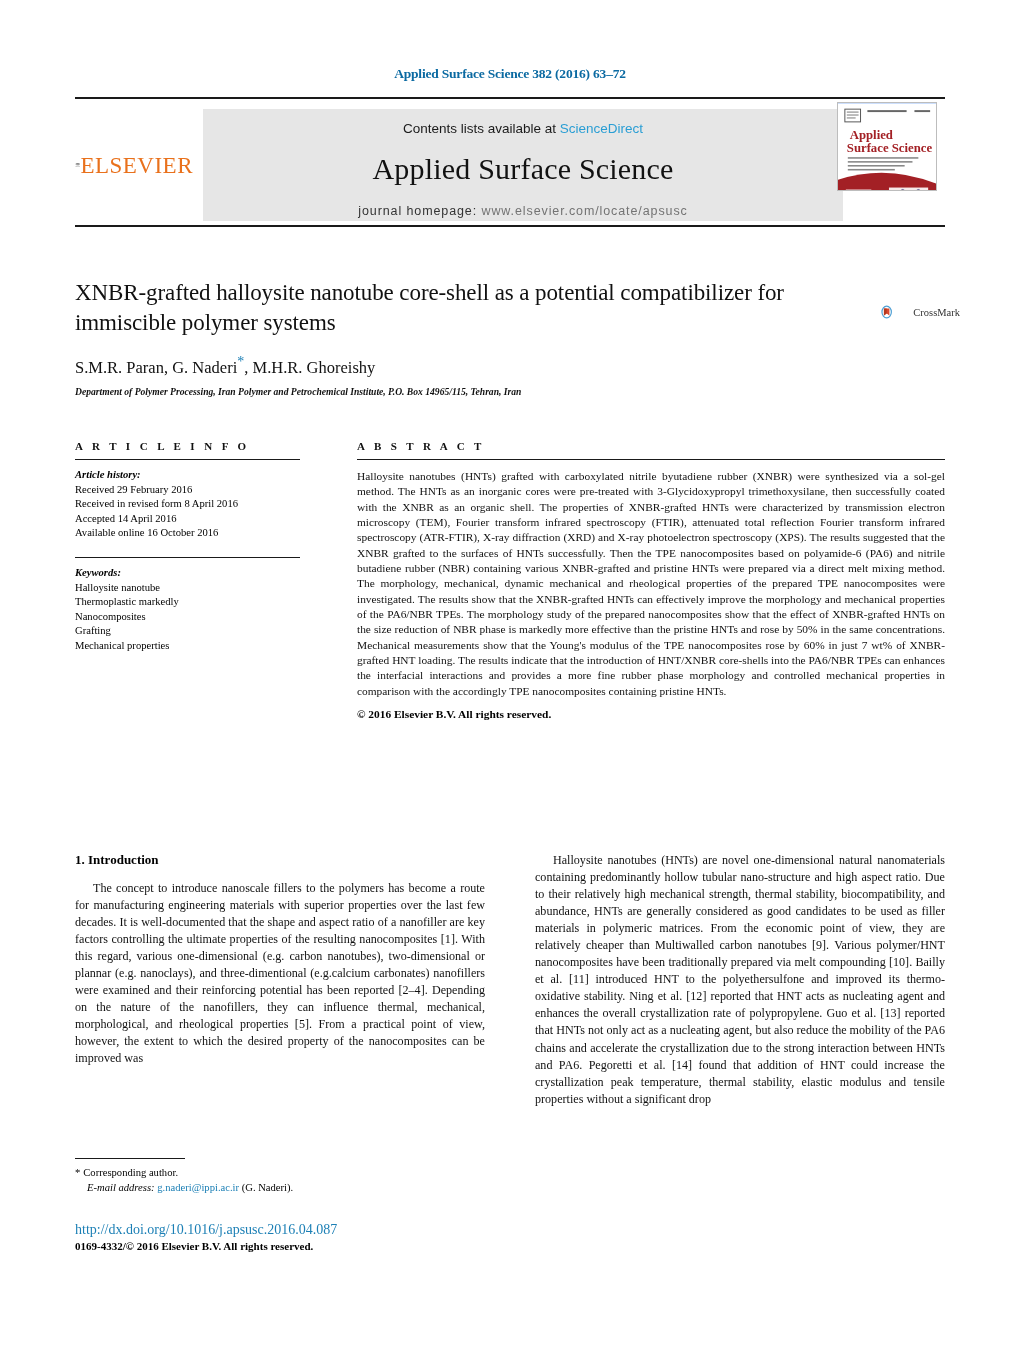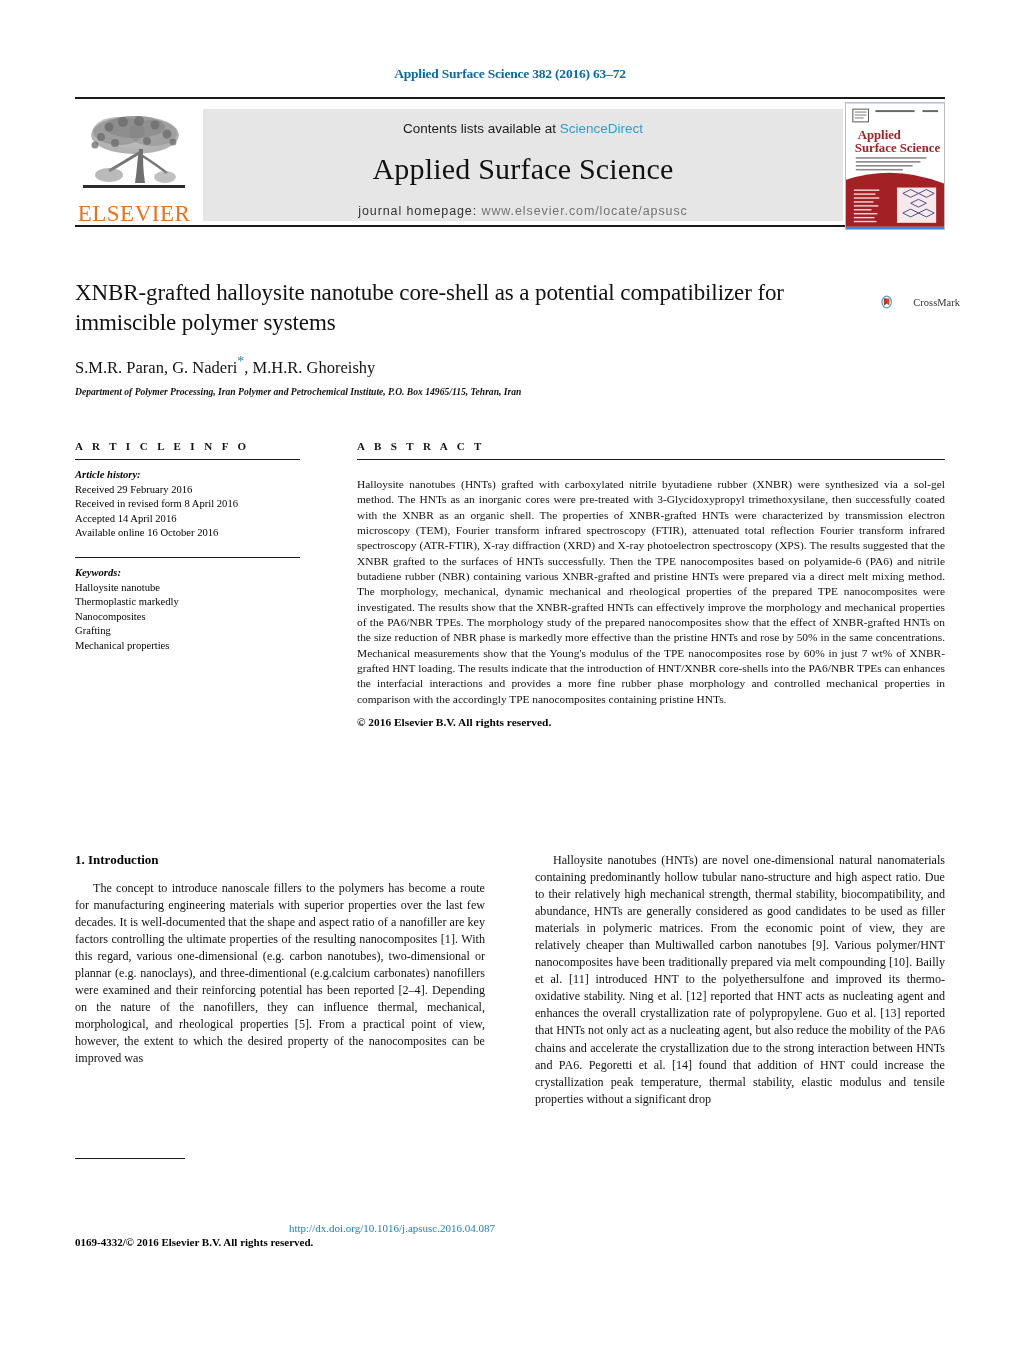--- a/index.html
+++ b/index.html
@@ -30,21 +30,21 @@
   
   .masthead {
     position: absolute; top: 97px; left: 75px; width: 870px; height: 130px;
     border-top: 2.5px solid #1a1a1a;
     border-bottom: 2.5px solid #1a1a1a;
   }
   .masthead-inner { position: relative; width: 100%; height: 100%; }
 
   .elsevier-logo {
     position: absolute; left: 0px; top: 6px; width: 118px; height: 120px;
-    display: flex; flex-direction: column; align-items: center; justify-content: flex-end;
+    display: flex; flex-direction: row; align-items: center; justify-content: flex-end;
   }
   .tree-svg { width: 110px; height: 92px; display:block; }
   .elsevier-word {
     font-family: "Liberation Serif", serif;
     font-size: 23px; letter-spacing: 0.5px;
     color: #E9711C; line-height: 1; margin-top: 1px;
     white-space: nowrap;
   }
 
   .grey-band {
@@ -65,21 +65,21 @@
   }
   .homepage-line {
     margin-top: 18px;
     font-family: "Liberation Sans", sans-serif;
     font-size: 12.5px; color: #333; letter-spacing: 0.9px;
   }
   .homepage-line .url { color: #737373; }
 
   
   .cover {
-    position: absolute; right: 0px; top: 3px; width: 100px; height: 128px;
+    position: absolute; right: 8px; top: 3px; width: 100px; height: 89px;
     border: 1px solid #bdbdbd; background: #3b82f6; overflow: hidden;
   }
 
   
   .title-block { position: absolute; top: 278px; left: 75px; width: 800px; }
   .paper-title {
     font-family: "Liberation Serif", serif;
     font-size: 23px; line-height: 1.3; color: #111;
     font-weight: normal; margin: 0;
     letter-spacing: -0.1px;
@@ -91,21 +91,21 @@
   }
   .authors .star { color: #1b7fb5; font-size: 14px; vertical-align: super; }
   .affiliation {
     margin-top: 9px;
     font-family: "Liberation Serif", serif;
     font-style: italic; font-weight: bold;
     font-size: 9.6px; color: #111;
   }
 
   .crossmark {
-    position: absolute; top: 280px; left: 880px;
+    position: absolute; top: 290px; left: 880px;
     width: 80px; height: 44px;
     display: flex; align-items: center; gap: 20px; justify-content: flex-end;
   }
   .crossmark-label {
     font-family: "Liberation Serif", serif;
     font-size: 10.5px; color: #333;
   }
 
   
   .info-abstract { position: absolute; top: 440px; left: 75px; width: 870px; }
@@ -118,21 +118,21 @@
 
   .info-col { position: absolute; left: 0; top: 0; width: 225px; }
   .abs-col  { position: absolute; left: 282px; top: 0; width: 588px; }
 
   .info-body { margin-top: 8px; font-size: 10.6px; line-height: 1.38; }
   .info-label { font-style: italic; font-weight: bold; }
   .info-body div { white-space: nowrap; }
   .kw-rule { border-top: 1.6px solid #1a1a1a; margin-top: 16px; }
 
   .abs-body {
-    margin-top: 17px;
+    margin-top: 9px;
     font-size: 11.4px; line-height: 1.345;
     text-align: justify;
     color: #111;
   }
   .copyright {
     margin-top: 9px; text-align: left;
     font-size: 11.4px; font-weight: bold;
   }
 
   
@@ -153,21 +153,21 @@
   
   .footnote { position: absolute; left: 75px; top: 1158px; width: 410px; }
   .fn-rule { border-top: 1.2px solid #1a1a1a; width: 110px; }
   .fn-body { margin-top: 6px; font-size: 10.6px; line-height: 1.45; }
   .fn-body .fn-star { margin-right: 3px; }
   .fn-email-label { font-style: italic; }
   .fn-link { color: #1b7fb5; }
   .fn-indent { padding-left: 12px; }
 
   .doi-block { position: absolute; left: 75px; top: 1222px; width: 420px; }
-  .doi-link { color: #1b7fb5; font-size: 11px; text-align: right; }
+  .doi-link { color: #1b7fb5; font-size: 14px; }
   .issn-line { font-size: 11px; font-weight: bold; margin-top: 2px; }
 </style>
 </head>
 <body>
 
 <div class="page">
 
   <div class="citation-line">Applied Surface Science 382 (2016) 63–72</div>
 
   <div class="masthead">
@@ -313,20 +313,30 @@
       <div class="sec-head">1. Introduction</div>
       <p class="para">The concept to introduce nanoscale fillers to the polymers has become a route for manufacturing engineering materials with superior properties over the last few decades. It is well-documented that the shape and aspect ratio of a nanofiller are key factors controlling the ultimate properties of the resulting nanocomposites [1]. With this regard, various one-dimensional (e.g. carbon nanotubes), two-dimensional or plannar (e.g. nanoclays), and three-dimentional (e.g.calcium carbonates) nanofillers were examined and their reinforcing potential has been reported [2–4]. Depending on the nature of the nanofillers, they can influence thermal, mechanical, morphological, and rheological properties [5]. From a practical point of view, however, the extent to which the desired property of the nanocomposites can be improved was</p>
     </div>
     <div class="bcol right">
       <p class="para">Halloysite nanotubes (HNTs) are novel one-dimensional natural nanomaterials containing predominantly hollow tubular nano-structure and high aspect ratio. Due to their relatively high mechanical strength, thermal stability, biocompatibility, and abundance, HNTs are generally considered as good candidates to be used as filler materials in polymeric matrices. From the economic point of view, they are relatively cheaper than Multiwalled carbon nanotubes [9]. Various polymer/HNT nanocomposites have been traditionally prepared via melt compounding [10]. Bailly et al. [11] introduced HNT to the polyethersulfone and improved its thermo-oxidative stability. Ning et al. [12] reported that HNT acts as nucleating agent and enhances the overall crystallization rate of polypropylene. Guo et al. [13] reported that HNTs not only act as a nucleating agent, but also reduce the mobility of the PA6 chains and accelerate the crystallization due to the strong interaction between HNTs and PA6. Pegoretti et al. [14] found that addition of HNT could increase the crystallization peak temperature, thermal stability, elastic modulus and tensile properties without a significant drop</p>
     </div>
   </div>
 
   <div class="footnote">
     <div class="fn-rule"></div>
+    <div class="fn-body">
+      <div>
+        <span class="fn-star">*</span><span>Corresponding author.</span>
+      </div>
+      <div class="fn-indent">
+        <span class="fn-email-label">E-mail address:</span>
+        <span class="fn-link">g.naderi@ippi.ac.ir</span>
+        <span>(G. Naderi).</span>
+      </div>
+    </div>
   </div>
 
   <div class="doi-block">
     <div class="doi-link">http://dx.doi.org/10.1016/j.apsusc.2016.04.087</div>
     <div class="issn-line">0169-4332/© 2016 Elsevier B.V. All rights reserved.</div>
   </div>
 
 </div>
 
 </body></html>

